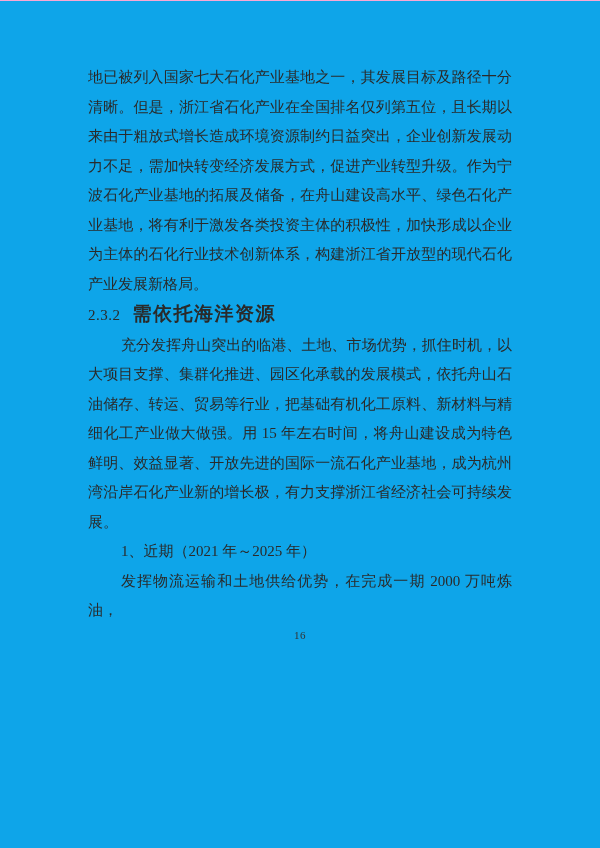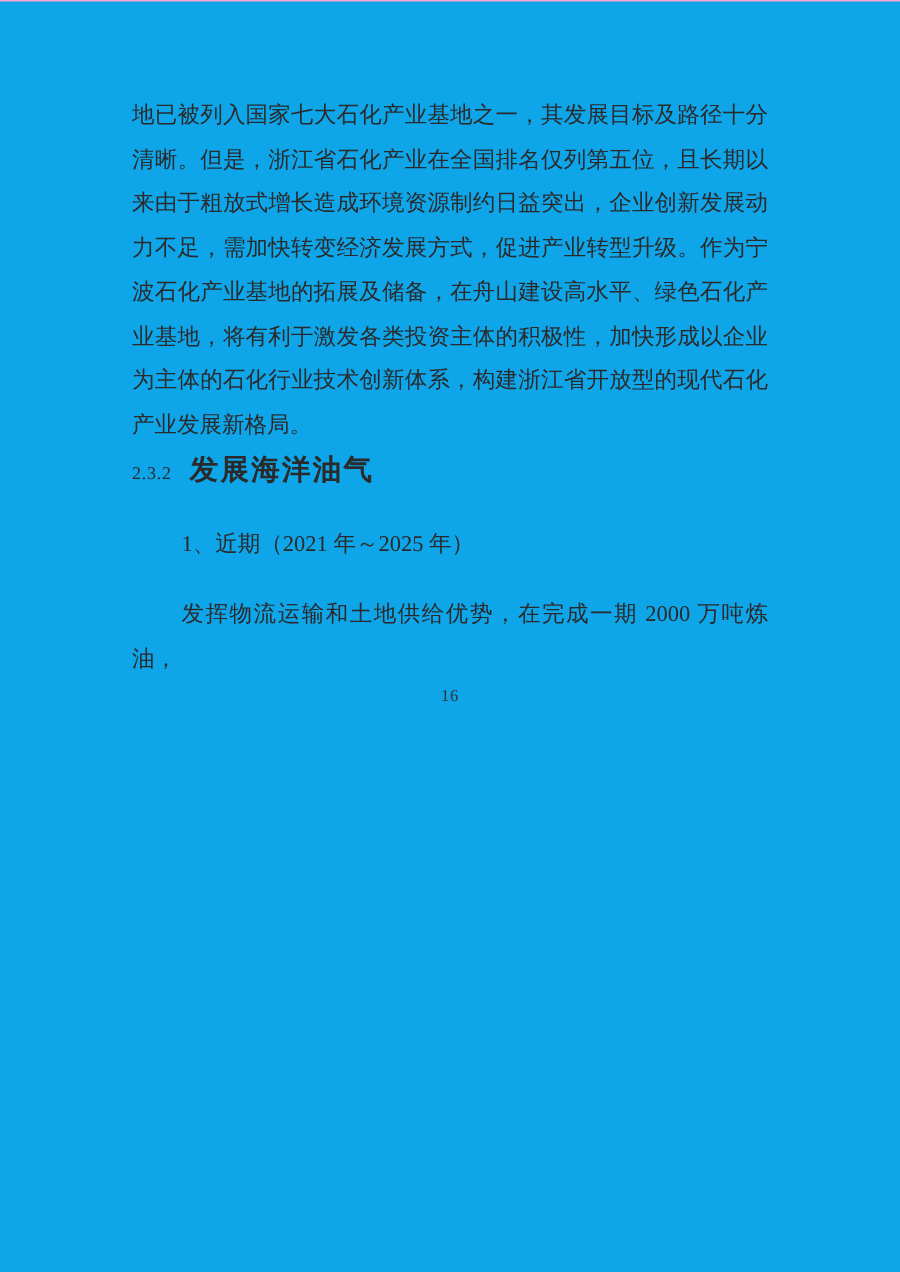--- a/index.html
+++ b/index.html
@@ -36,58 +36,59 @@
   .para strong {
     font-weight: 700;
   }
   h3 {
     margin: 0;
     line-height: 29.5px;
     font-weight: 400;
     text-align: left;
   }
   .h-num {
-    font-size: 12px;
+    font-size: 15px;
     font-family: "Liberation Serif", "DejaVu Serif", serif;
     margin-right: 12px;
     letter-spacing: 0.5px;
   }
   .h-title {
     font-size: 19px;
     font-weight: 700;
     letter-spacing: 1.5px;
   }
   .h-gap {
     margin-top: 5px;
   }
   .tight-gap {
-    margin-top: 18px;
+    margin-top: 0;
   }
   .pagenum {
     margin-top: 2px;
     text-align: center;
     font-size: 11px;
     line-height: 14px;
     color: #333333;
     letter-spacing: 0.5px;
   }
 </style>
 </head>
 <body>
 
 <div class="page">
   <div class="content">
 
     <p class="para">地已被列入国家七大石化产业基地之一，其发展目标及路径十分清晰。但是，浙江省石化产业在全国排名仅列第五位，且长期以来由于粗放式增长造成环境资源制约日益突出，企业创新发展动力不足，需加快转变经济发展方式，促进产业转型升级。作为宁波石化产业基地的拓展及储备，在舟山建设高水平、绿色石化产业基地，将有利于激发各类投资主体的积极性，加快形成以企业为主体的石化行业技术创新体系，构建浙江省开放型的现代石化产业发展新格局。</p>
 
 
     <h3>
-      <span class="h-num">2.3.2</span><span class="h-title">发展海洋油气</span>
+      <span class="h-num">2.3.2</span><span class="h-title">需依托海洋资源</span>
     </h3>
 
+    <p class="para indent">充分发挥舟山突出的临港、土地、市场优势，抓住时机，以大项目支撑、集群化推进、园区化承载的发展模式，依托舟山石油储存、转运、贸易等行业，把基础有机化工原料、新材料与精细化工产业做大做强。用 15 年左右时间，将舟山建设成为特色鲜明、效益显著、开放先进的国际一流石化产业基地，成为杭州湾沿岸石化产业新的增长极，有力支撑浙江省经济社会可持续发展。</p>
 
 
     <p class="para indent tight-gap">1、近期（2021 年～2025 年）</p>
 
     <p class="para indent tight-gap">发挥物流运输和土地供给优势，在完成一期 2000 万吨炼油，</p>
 
     <div class="pagenum">16</div>
 
   </div>
 </div>

